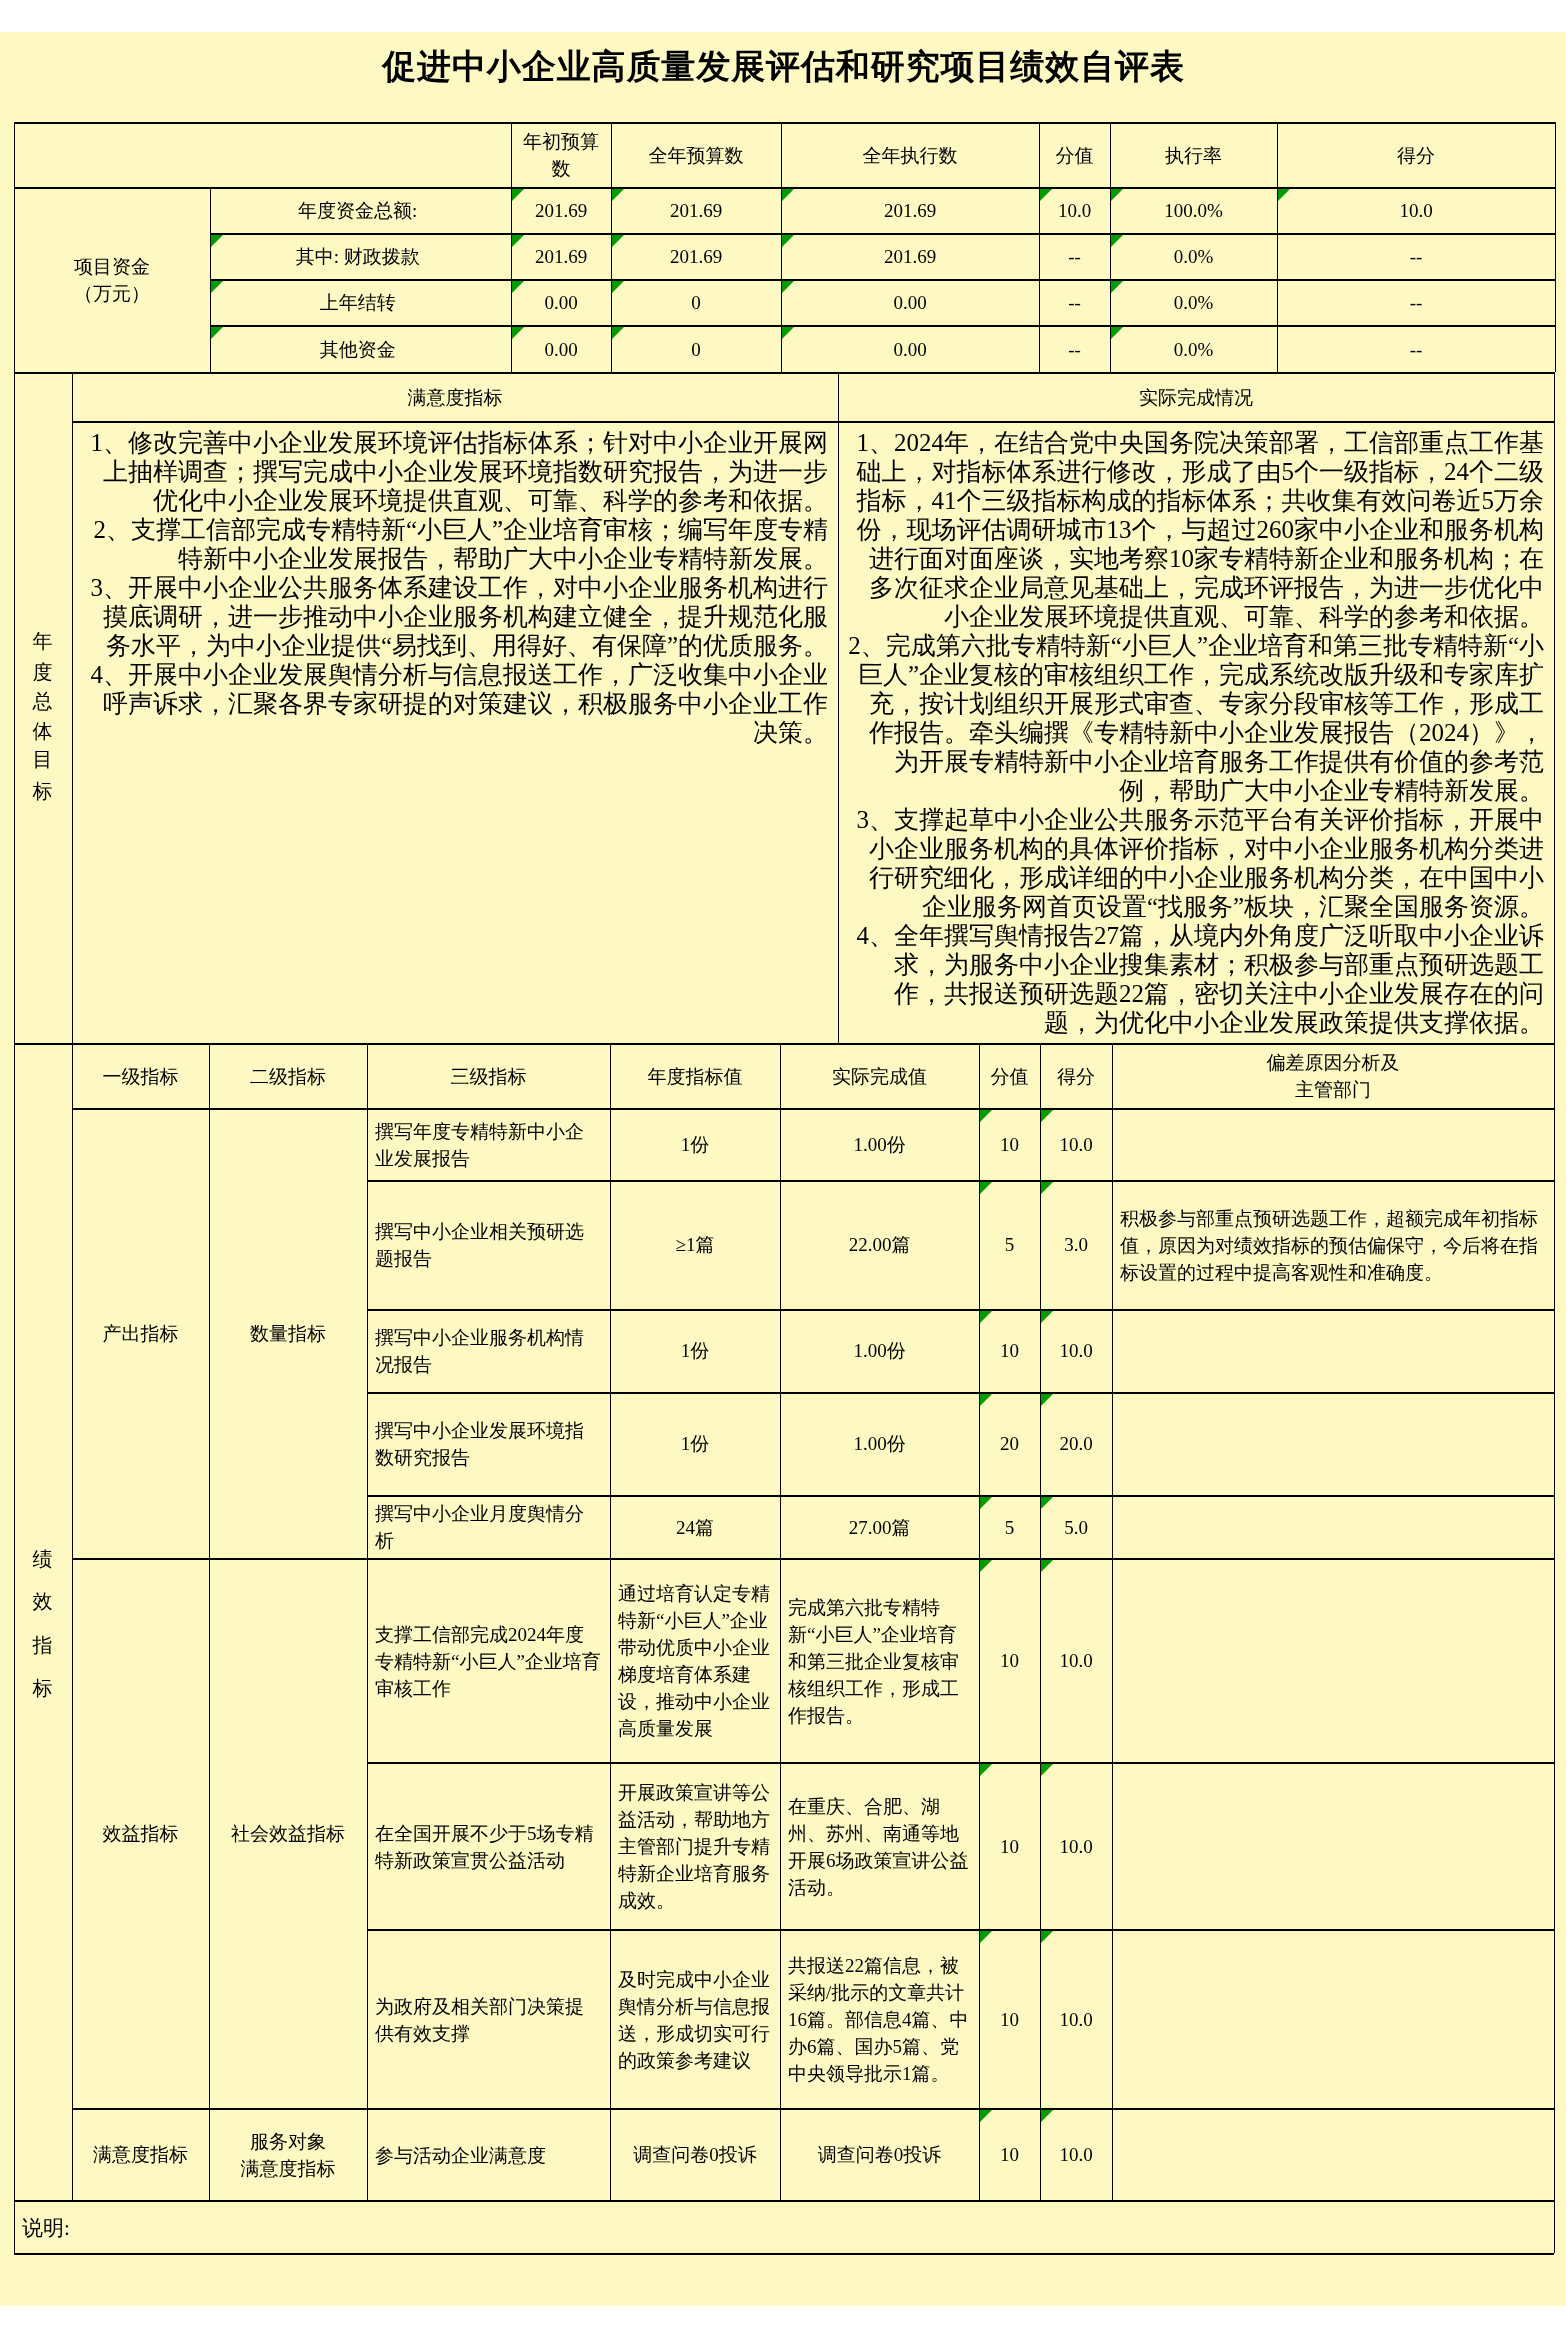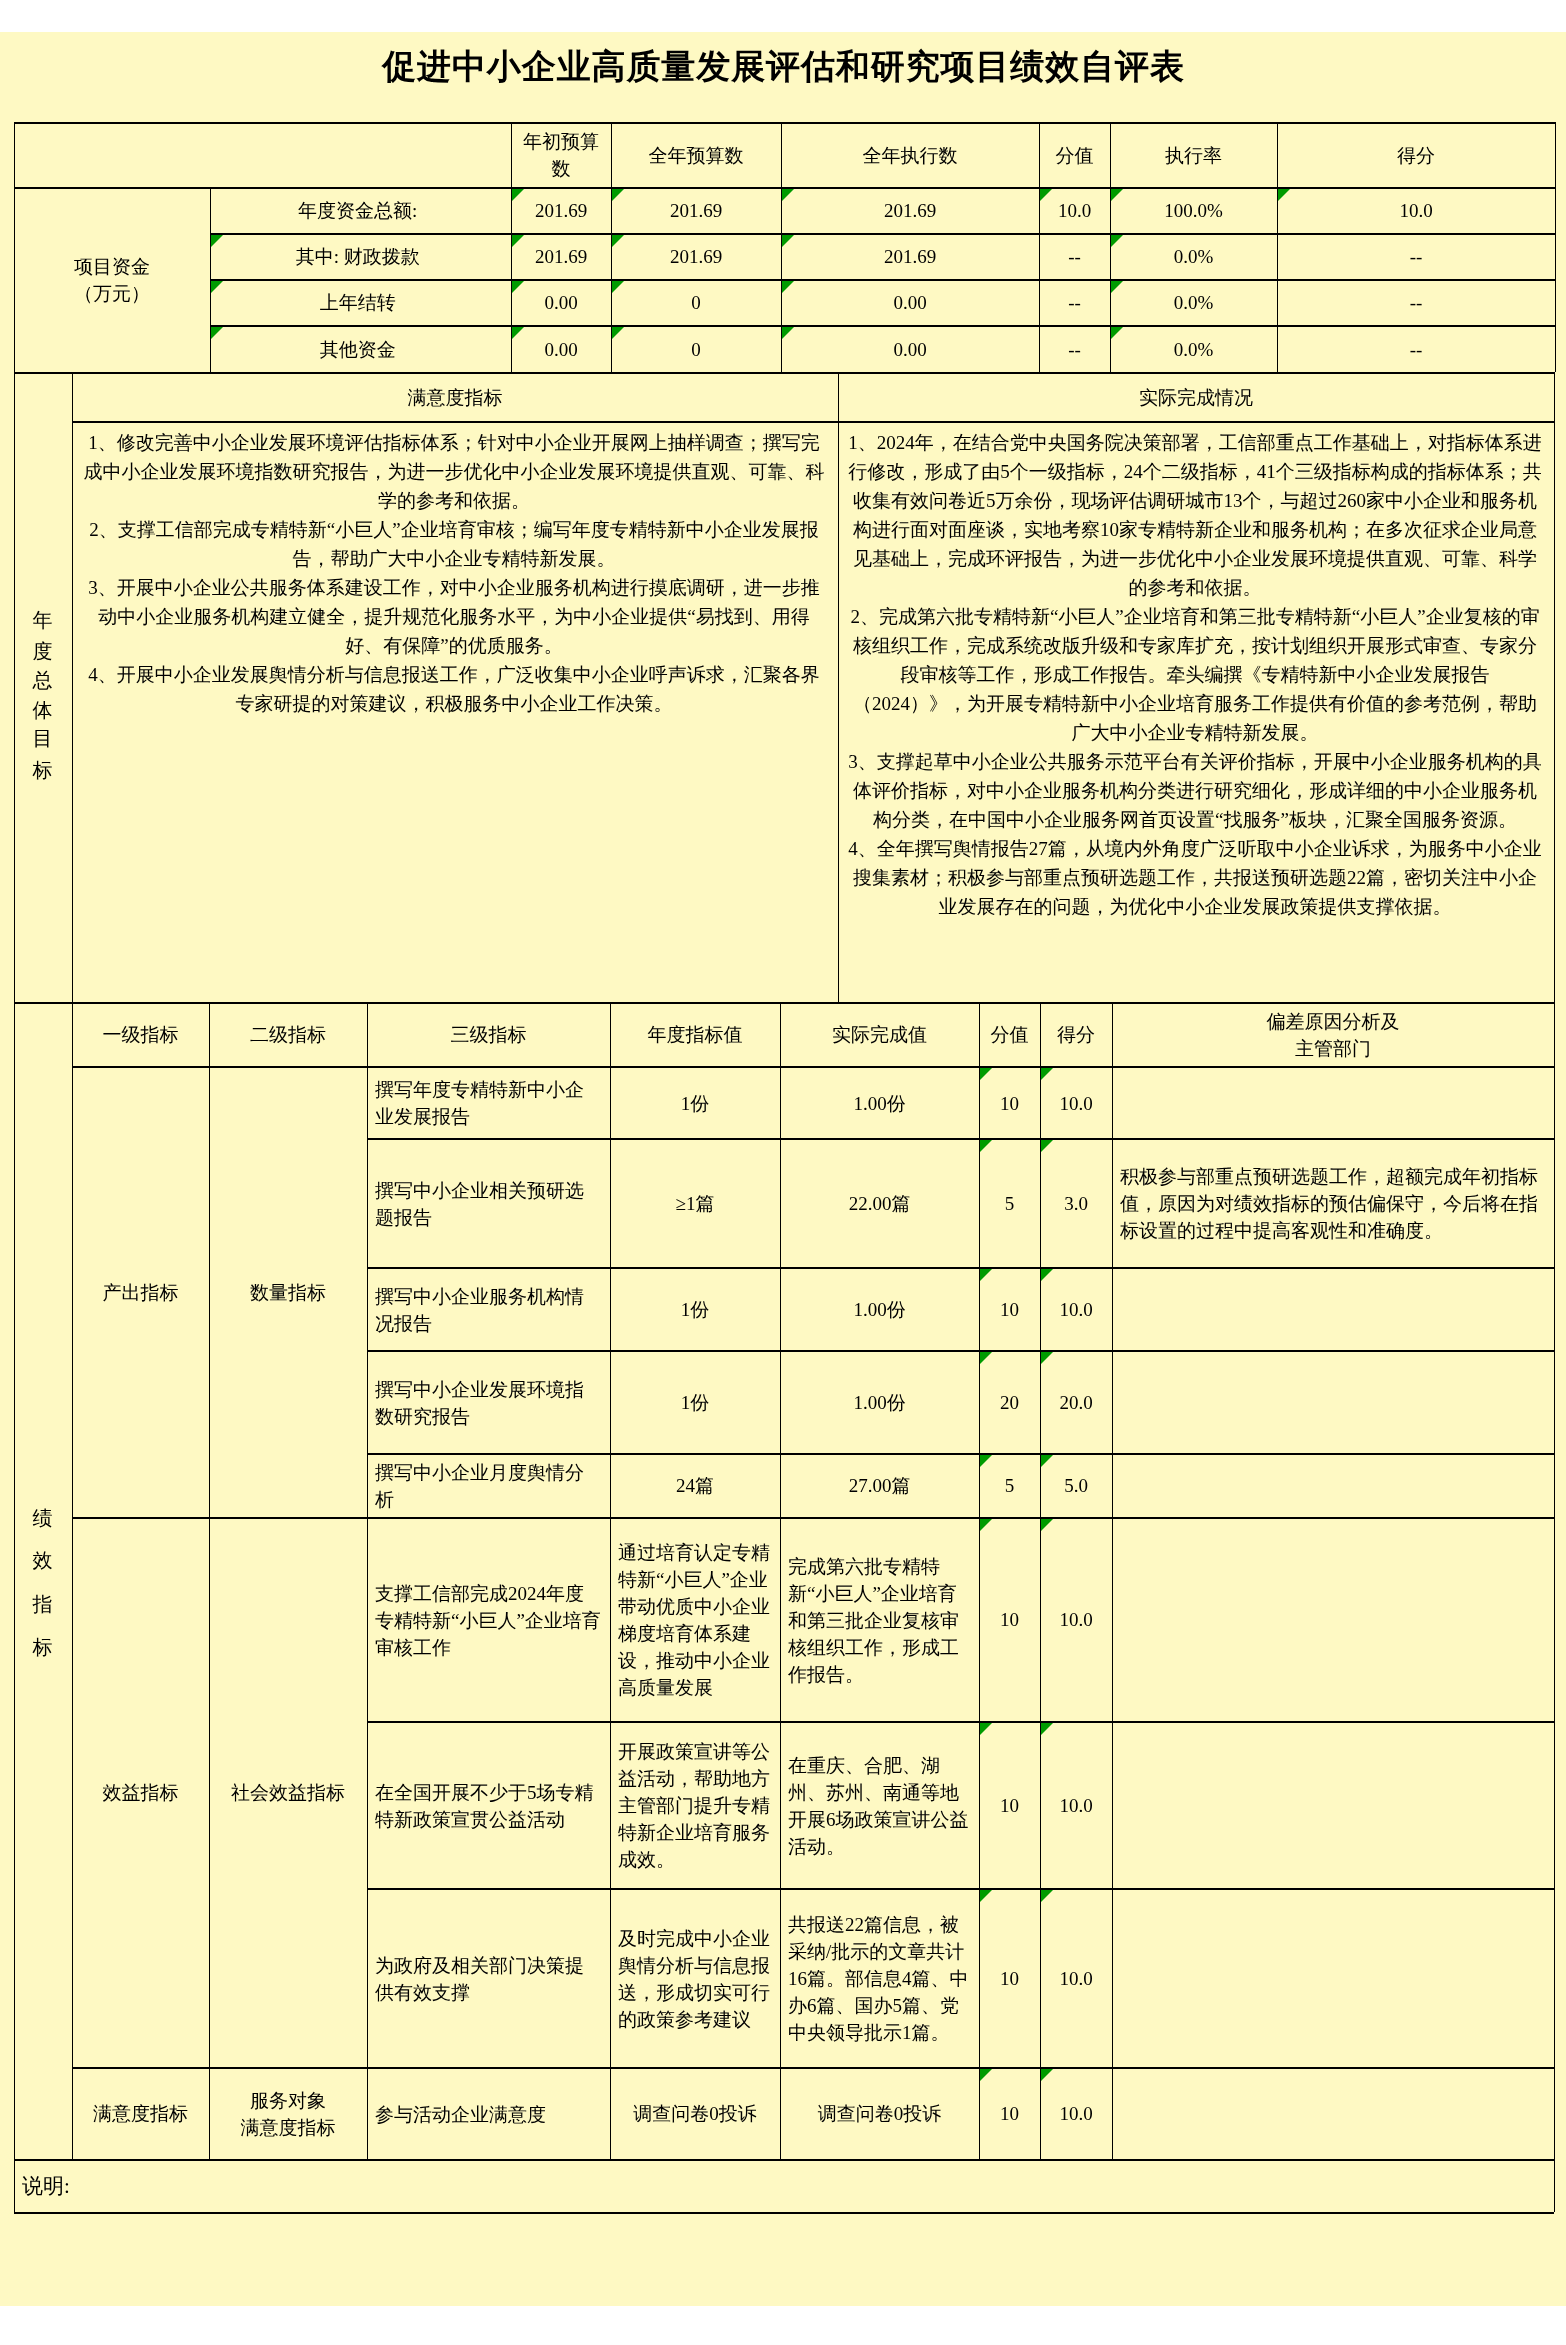--- a/index.html
+++ b/index.html
@@ -10,21 +10,21 @@
   .doc-title { text-align:center; font-size:34px; font-weight:bold; margin:15px 0 0 0; line-height:1.15; letter-spacing:0.9px; }
   .doc-subtitle { text-align:center; font-size:20px; margin-top:14px; letter-spacing:1.9px; }
   .wrap { width:1540px; margin:36px auto 0 auto; border-bottom:2.8px solid #000; }
   table.tbl { border-collapse:collapse; table-layout:fixed; width:1540px; }
   td { border-left:1.9px solid #000; border-right:1.9px solid #000; border-top:2.8px solid #000; border-bottom:none;
        padding:3.8px 7.5px; font-size:19px; text-align:center; vertical-align:middle; overflow:hidden; line-height:1.45; }
   .lft { text-align:left; }
   .rgt { text-align:center; padding-right:13px; }
   .pre { white-space:pre-line; }
   .ml  { line-height:27px; padding:3.8px 7.5px; }
-  .goal-text { font-size:19px; line-height:29px; text-align:center; vertical-align:top; padding:5.6px 9.4px 5.6px 7.5px; }
+  .goal-text { font-size:25px; line-height:29px; text-align:right; vertical-align:top; padding:5.6px 9.4px 5.6px 7.5px; }
   .dev { line-height:27px; padding-right:15px; }
   .tri { position:relative; }
   .tri::before { content:""; position:absolute; top:0; left:0; width:0; height:0;
                  border-top:12.2px solid var(--marker); border-right:12.2px solid transparent; }
   .vlabel { writing-mode:vertical-lr; text-orientation:upright; display:inline-block;
             font-size:20px; letter-spacing:30px; line-height:1; }
   .vlabel.perf { letter-spacing:43px; }
   .note-cell { font-size:21px; text-align:left; padding-left:7.5px; }
 </style>
 </head>

